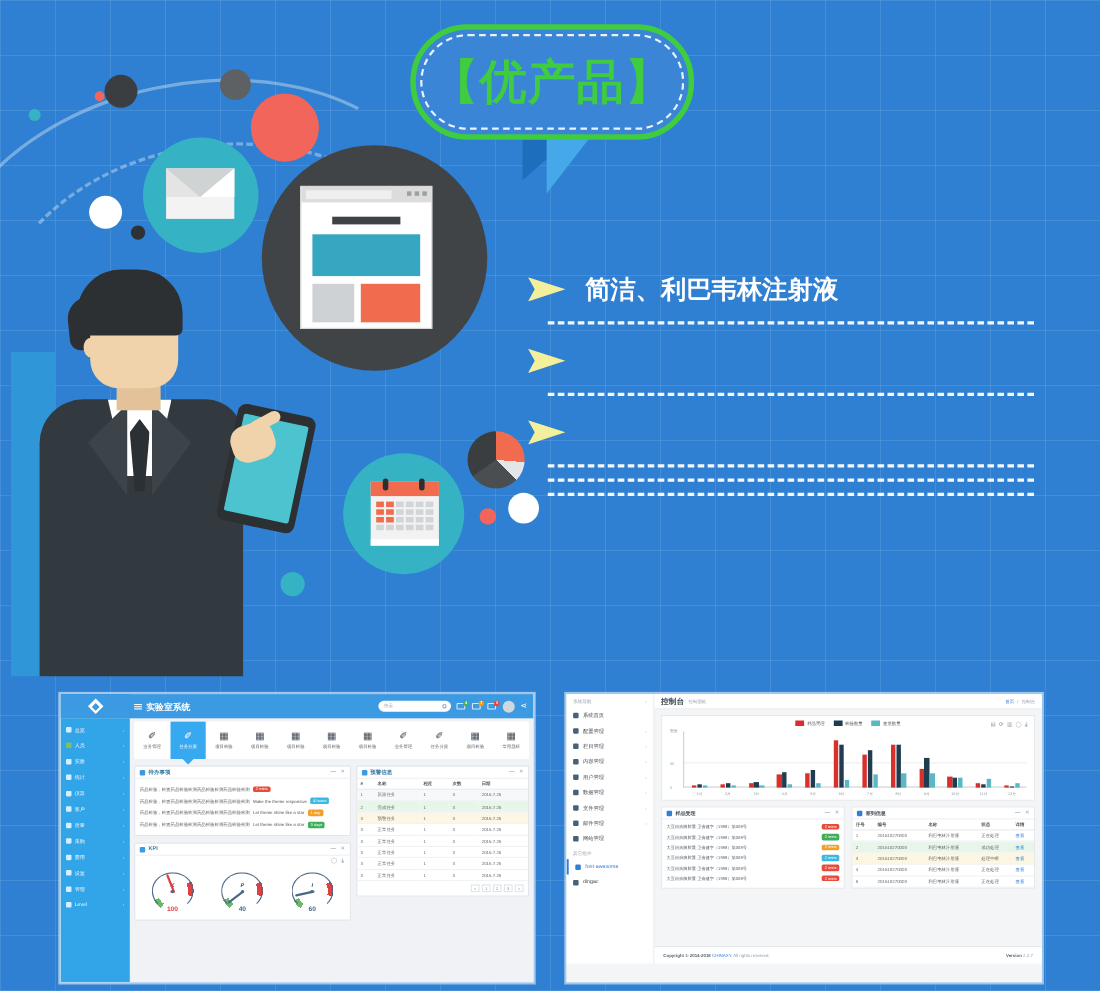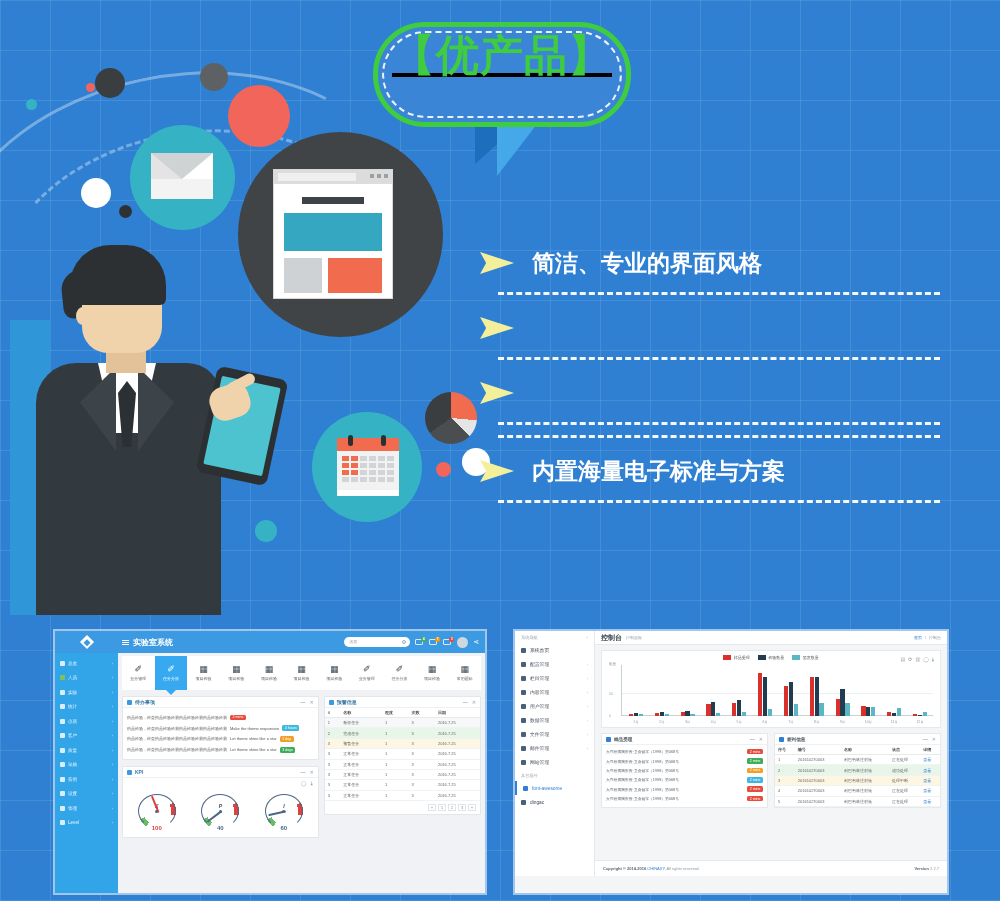--- a/index.html
+++ b/index.html
@@ -19,21 +19,21 @@
     background-size: 50px 50px;
   }
   .hero { position:absolute; left:0; top:0; width:1000px; height:615px; overflow:hidden; }
 
   
   .badge-wrap { position:absolute; left:373px; top:22px; width:258px; height:105px; }
   .badge {
     position:absolute; inset:0;
     border:5px solid #3fcc3f; border-radius:52px;
     background:#3b85d6;
-    display:flex; align-items:flex-start; justify-content:center;text-decoration:underline;
+    display:flex; align-items:center; justify-content:center;
   }
   .badge::after{
     content:""; position:absolute; inset:4px;
     border:2px dashed #ffffff; border-radius:48px; opacity:.9;
   }
   .badge-text{
     position:relative; z-index:2;
     color:#3fcc3f; font-size:43px; font-weight:bold; letter-spacing:1px;
     font-family:"DejaVu Sans","Liberation Sans",sans-serif;
     white-space:nowrap;
@@ -401,36 +401,32 @@
     <div class="tail-light"></div>
     <div class="badge-wrap">
       <div class="badge">
         <div class="badge-text">【优产品】</div>
       </div>
     </div>
 
     <div class="bullets">
       <div class="b-item">
         <span class="b-arrow"></span>
-        <span class="b-text">简洁、专业的界面风格</span>
+        <span class="b-text">简洁、利巴韦林注射液</span>
       </div>
       <div class="b-sep"></div>
       <div class="b-item">
         <span class="b-arrow"></span>
       </div>
       <div class="b-sep"></div>
       <div class="b-item">
         <span class="b-arrow"></span>
       </div>
       <div class="b-sep"></div>
       <div class="b-sep"></div>
-      <div class="b-item">
-        <span class="b-arrow"></span>
-        <span class="b-text">内置海量电子标准与方案</span>
-      </div>
       <div class="b-sep"></div>
     </div>
   </div>
 
   <div class="shots">
 
     <div class="shot shotL">
       <div class="lapp">
         <div class="topbar">
           <div class="logo">

